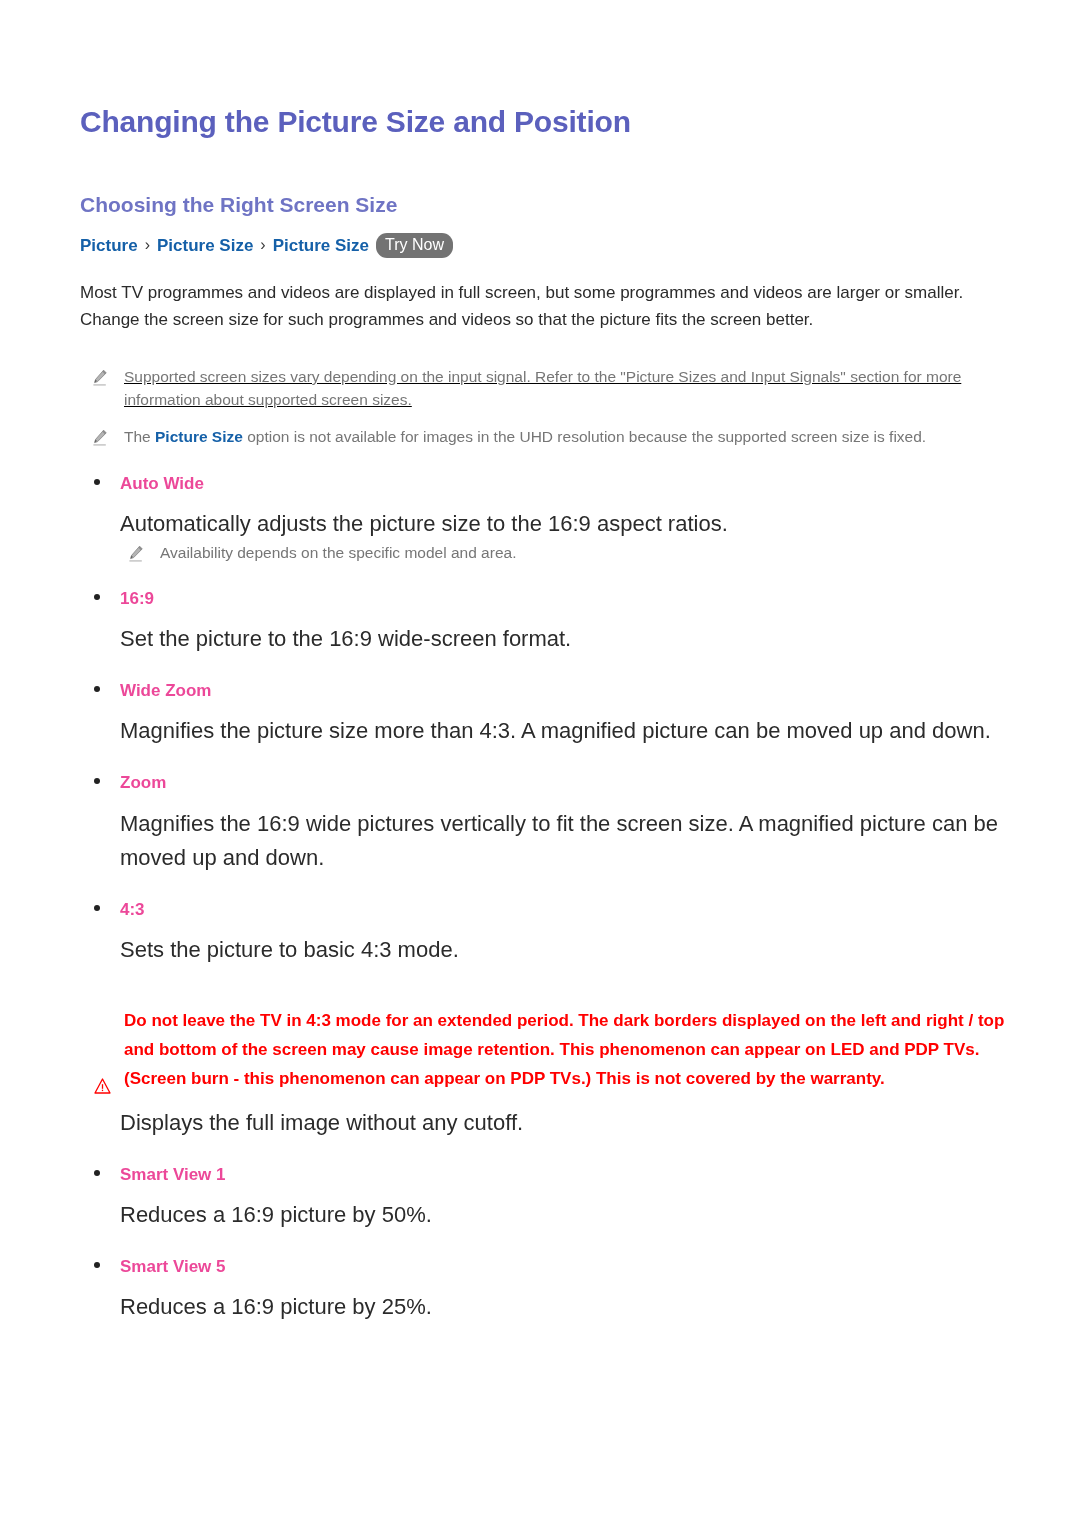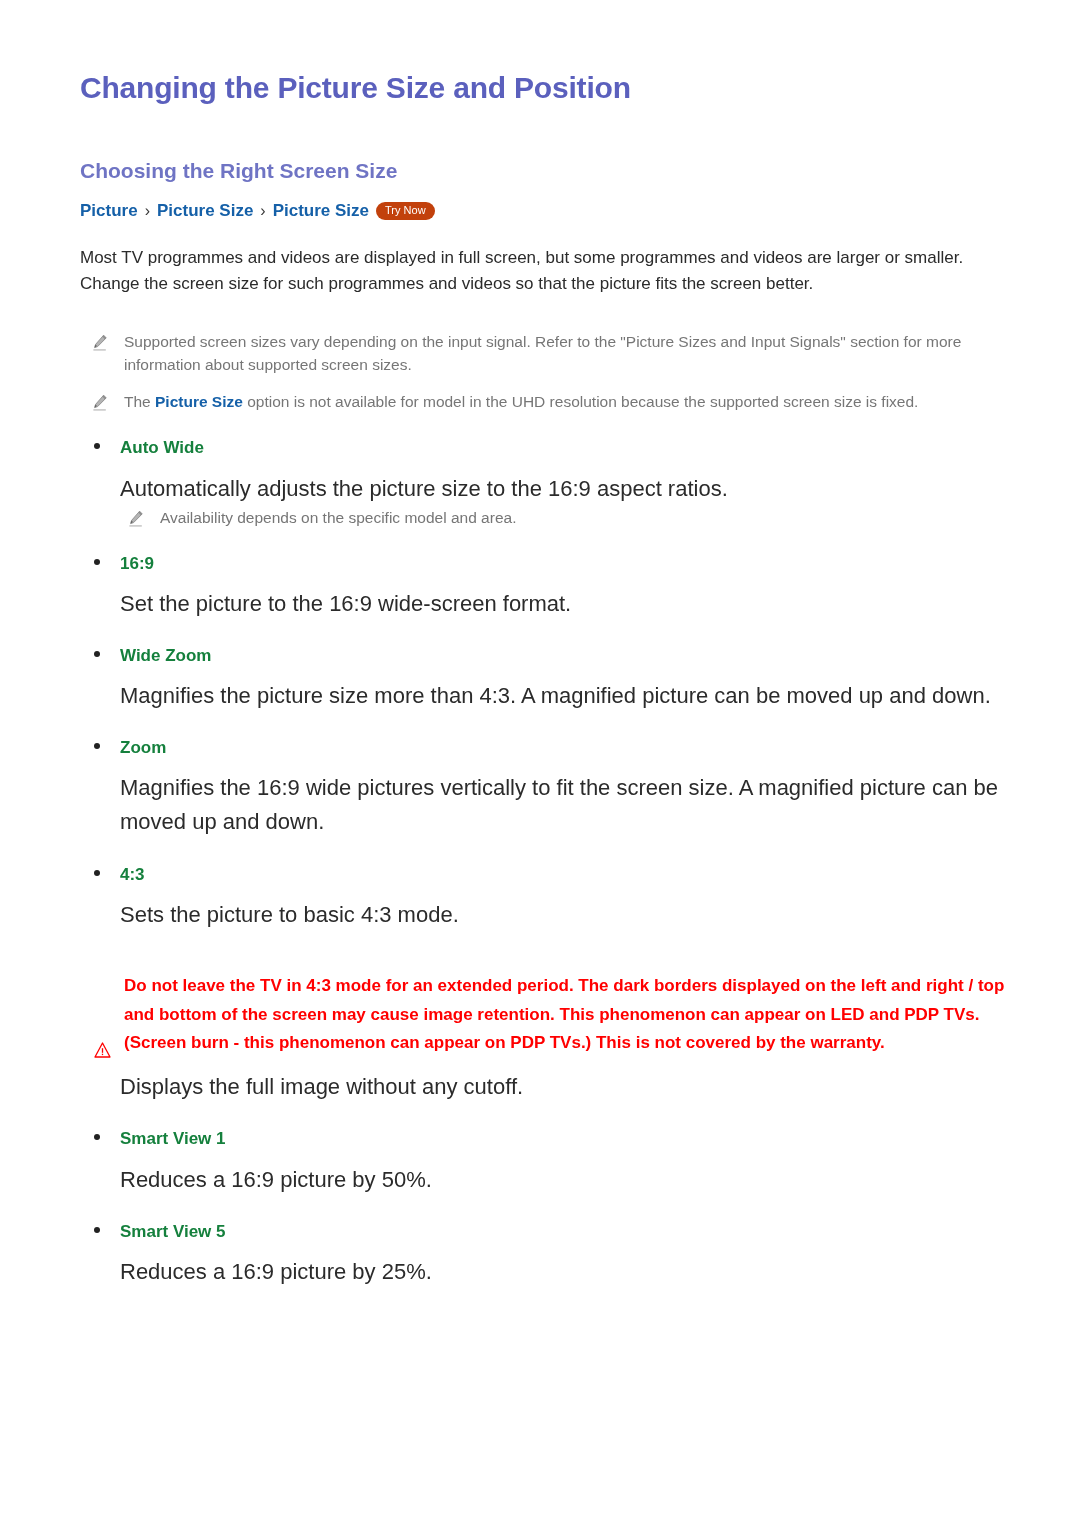--- a/index.html
+++ b/index.html
@@ -12,21 +12,21 @@
     height: 1527px;
     font-family: "Liberation Sans", sans-serif;
     -webkit-font-smoothing: antialiased;
   }
   .page {
     position: relative;
     width: 1080px;
     height: 1493px;
     background: #ffffff;
     box-sizing: border-box;
-    padding: 70px 60px 0 80px;
+    padding: 104px 60px 0 80px;
   }
 
   
   .page-title {
     font-size: 30px;
     font-weight: bold;
     color: #5b60bd;
     letter-spacing: -0.2px;
     margin: 0 0 52px 0;
     line-height: 1.2;
@@ -52,23 +52,23 @@
   }
   .breadcrumb .crumb { white-space: nowrap; }
   .breadcrumb .sep {
     font-weight: normal;
     color: #3a3a3a;
     margin: 0 7px;
     font-size: 16px;
   }
   .try-now {
     display: inline-block;
-    background: #c2410c;
+    background: #737373;
     color: #ffffff;
-    font-size: 11px;
+    font-size: 16px;
     font-weight: normal;
     border-radius: 11px;
     padding: 2px 9px 3px 9px;
     margin-left: 7px;
     line-height: 1.25;
     white-space: nowrap;
   }
 
   
   .para {
@@ -120,21 +120,21 @@
     height: 6px;
     border-radius: 50%;
     background: #222222;
     margin-right: 20px;
     position: relative;
     top: -4px;
   }
   .opt .opt-label {
     font-size: 17px;
     font-weight: bold;
-    color: #15803d;
+    color: #ec4899;
     line-height: 1.3;
   }
   .opt-desc {
     font-size: 22px;
     color: #2b2b2b;
     line-height: 1.55;
     margin: 12px 0 0 0;
     padding-left: 40px;
     max-width: 900px;
   }
@@ -154,21 +154,21 @@
     margin-right: 13px;
   }
   .warning .warn-text {
     font-size: 17px;
     font-weight: bold;
     color: #ff0000;
     line-height: 1.7;
     max-width: 905px;
   }
 
-  .sp-top-notes { margin-top: 20px; }
+  .sp-top-notes { margin-top: 20px; text-decoration: underline; }
 </style>
 </head>
 <body>
 
 <div class="page">
 
   <h1 class="page-title">Changing the Picture Size and Position</h1>
 
   <h2 class="section-title">Choosing the Right Screen Size</h2>
 
@@ -197,21 +197,21 @@
 
   <div class="note">
     <span class="pencil">
       <svg viewBox="0 0 16 18" width="16" height="18" aria-hidden="true">
         <path d="M11.6 1.2 L14.2 3.9 L5.6 12.6 L2.6 13.6 L3.5 10.5 Z" fill="#b4b4b4" stroke="#8c8c8c" stroke-width="0.9"></path>
         <path d="M11.6 1.2 L14.2 3.9 L12.9 5.2 L10.3 2.5 Z" fill="#8e8e8e"></path>
         <path d="M2.6 13.6 L3.5 10.5 L4.9 11.9 Z" fill="#5e5e5e"></path>
         <rect x="1.4" y="15.1" width="12.4" height="1.6" fill="#c9c9c9"></rect>
       </svg>
     </span>
-    <span class="note-text"><span>The </span><span class="hl">Picture Size</span><span> option is not available for model in the UHD resolution because the supported screen size is fixed.</span></span>
+    <span class="note-text"><span>The </span><span class="hl">Picture Size</span><span> option is not available for images in the UHD resolution because the supported screen size is fixed.</span></span>
   </div>
 
   <div class="opt">
     <span class="dot"></span>
     <span class="opt-label">Auto Wide</span>
   </div>
   <p class="opt-desc">Automatically adjusts the picture size to the 16:9 aspect ratios.</p>
 
   <div class="note indent">
     <span class="pencil">

